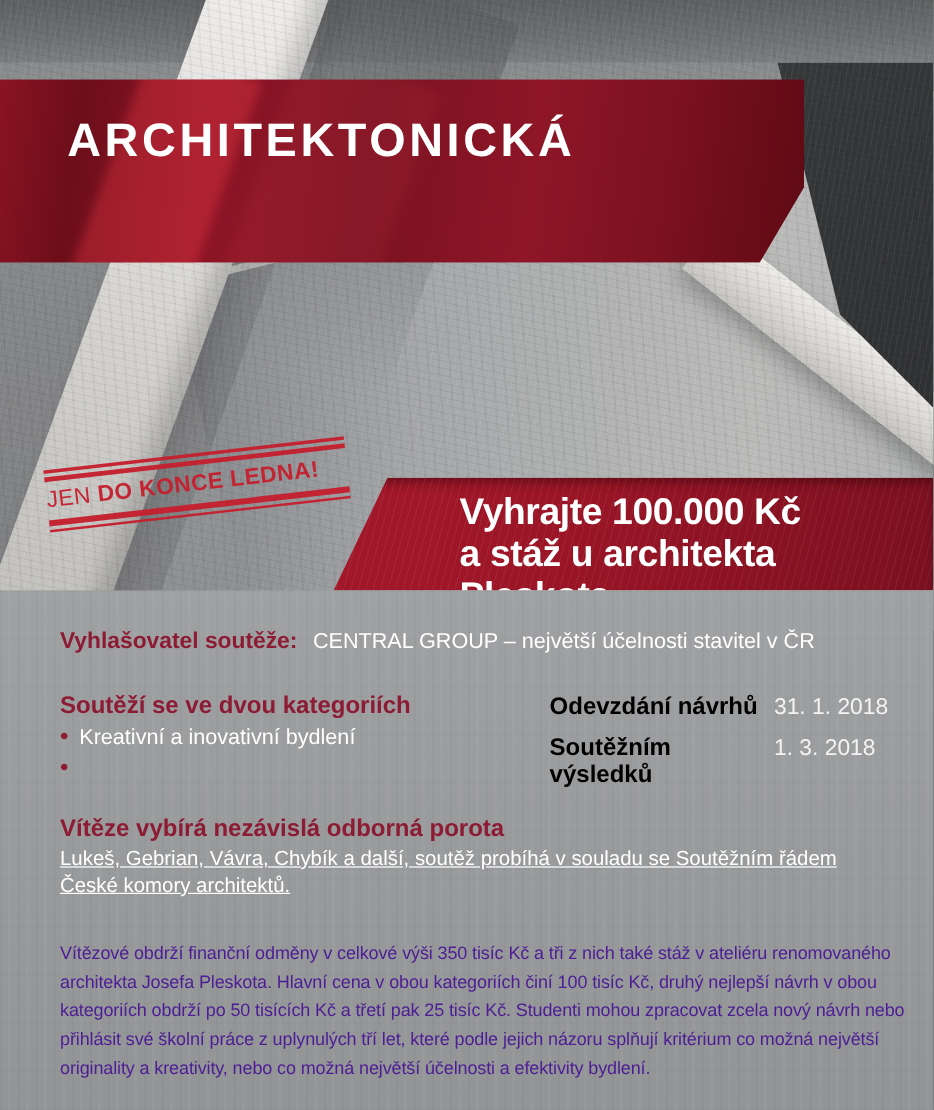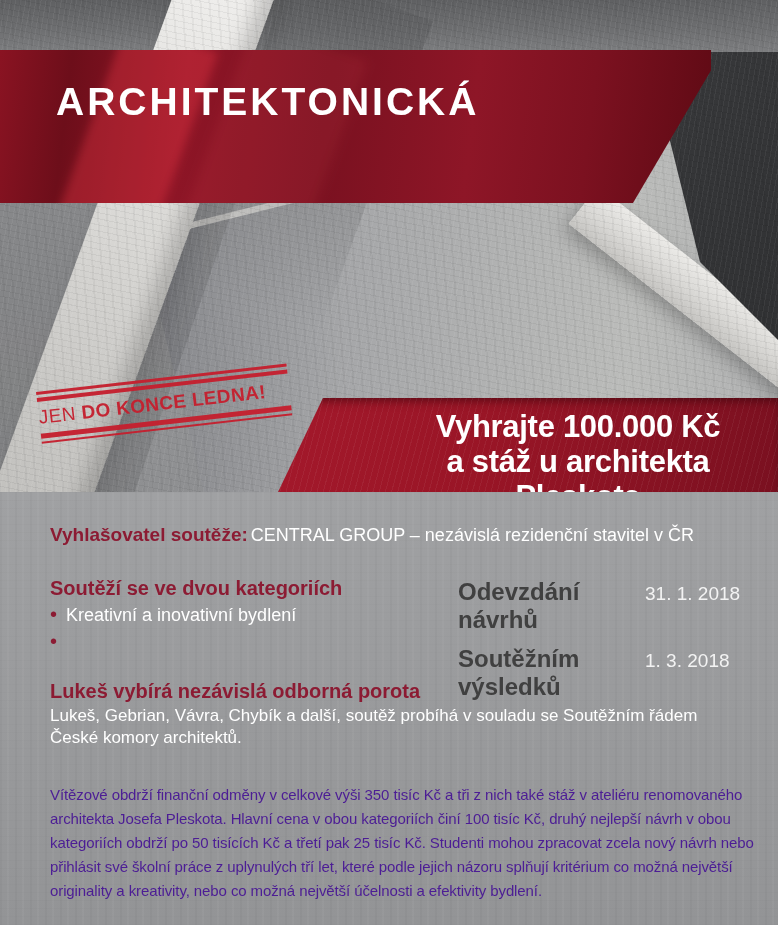--- a/index.html
+++ b/index.html
@@ -40,23 +40,23 @@
       repeating-linear-gradient(12deg,rgba(0,0,0,.05) 0 1px,rgba(0,0,0,0) 1px 6px),
       repeating-linear-gradient(86deg,rgba(0,0,0,.04) 0 2px,rgba(0,0,0,0) 2px 9px);}
   
   .bottom-wall{position:absolute;left:0;top:492px;width:778px;height:433px;
     background:linear-gradient(180deg,#a0a1a3 0%,#9a9b9d 45%,#939496 100%);}
   .bottom-wall .grain2{position:absolute;inset:0;
     background-image:
       repeating-linear-gradient(90deg,rgba(0,0,0,.028) 0 2px,rgba(0,0,0,0) 2px 7px,rgba(255,255,255,.035) 7px 9px,rgba(255,255,255,0) 9px 15px),
       repeating-linear-gradient(180deg,rgba(0,0,0,.015) 0 1px,rgba(0,0,0,0) 1px 8px);}
   
-  .title-banner{position:absolute;left:0;top:50px;width:670px;height:153px;
+  .title-banner{position:absolute;left:0;top:66px;width:670px;height:153px;
     clip-path:polygon(0 0,723px 0,633px 153px,0 153px);
-    background:linear-gradient(97deg,#8a1322 0%,#6d0e1a 10%,#8e1526 26%,#7a1120 46%,#8e1627 66%,#7c1120 82%,#5e0a14 100%);padding-left:41px;}
+    background:linear-gradient(97deg,#8a1322 0%,#6d0e1a 10%,#8e1526 26%,#7a1120 46%,#8e1627 66%,#7c1120 82%,#5e0a14 100%);}
   .title-banner .glow{position:absolute;left:128px;top:-30px;width:96px;height:260px;
     transform:rotate(20deg);transform-origin:0 0;background:rgba(255,62,76,.30);filter:blur(4px);}
   .title-banner .glow2{position:absolute;left:255px;top:-30px;width:120px;height:260px;
     transform:rotate(20deg);transform-origin:0 0;background:rgba(255,90,100,.10);filter:blur(6px);}
   .title-text{position:absolute;left:56px;top:28px;color:#ffffff;font-weight:bold;
     font-size:39px;line-height:48px;letter-spacing:3px;white-space:nowrap;}
   
   .stamp{position:absolute;left:36px;top:392px;width:252px;
     transform:rotate(-6.5deg);transform-origin:0 0;color:#c5202f;opacity:.96;}
   .stamp .ln{background:currentColor;}
@@ -67,35 +67,35 @@
   .stamp .stamp-text .w2{font-weight:bold;}
   .stamp .ln.thick.b{margin-top:0;}
   .stamp .ln.thin.b{margin-top:3px;}
   
   .prize-banner{position:absolute;left:0;top:398px;width:778px;height:94px;
     clip-path:polygon(323px 0,778px 0,778px 94px,278px 94px);
     background:linear-gradient(100deg,#8e1425 0%,#a5192c 30%,#991526 62%,#7a1020 100%);
     box-shadow:inset 0 6px 10px -3px rgba(40,0,8,.55);}
   .prize-banner .tex{position:absolute;inset:0;
     background-image:repeating-linear-gradient(105deg,rgba(255,255,255,.05) 0 1px,rgba(0,0,0,0) 1px 6px);}
-  .prize-text{position:absolute;left:383px;top:11px;width:390px;text-align:center;
+  .prize-text{position:absolute;left:383px;top:11px;width:390px;
     color:#ffffff;font-weight:bold;font-size:31px;line-height:35px;letter-spacing:-.3px;}
   .organizer{position:absolute;left:50px;top:524px;font-size:18px;color:#ffffff;white-space:nowrap;}
-  .organizer .lbl{font-weight:bold;font-size:19px;color:#8c1b33;margin-right:3px;}
+  .organizer .lbl{font-weight:bold;font-size:19px;color:#8c1b33;margin-right:13px;}
   .cats-heading{position:absolute;left:50px;top:577px;font-size:20px;font-weight:bold;color:#8c1b33;}
   .bullets{position:absolute;left:50px;top:601px;font-size:18px;color:#ffffff;line-height:26px;}
   .bullets .row{display:flex;align-items:baseline;}
   .bullets .dot{color:#8c1b33;font-size:20px;margin-right:9px;line-height:26px;}
   .dates{position:absolute;left:458px;top:578px;}
   .dates .row{display:flex;align-items:baseline;}
   .dates .row + .row{margin-top:11px;}
-  .dates .lbl{font-weight:bold;font-size:24px;color:#404040;width:187px;flex:0 0 auto;}
+  .dates .lbl{font-weight:bold;font-size:20px;color:#000000;width:187px;flex:0 0 auto;}
   .dates .val{font-size:19px;color:#f3f3f3;}
   .jury-heading{position:absolute;left:50px;top:680px;font-size:20px;font-weight:bold;color:#8c1b33;}
-  .jury-body{position:absolute;left:50px;top:705px;width:692px;font-size:17px;line-height:21.5px;color:#ffffff;}
+  .jury-body{position:absolute;left:50px;top:705px;width:692px;font-size:17px;line-height:21.5px;color:#ffffff;text-decoration:underline;}
   .details{position:absolute;left:50px;top:783px;width:706px;font-size:15px;line-height:24px;
     color:#4c1d95;letter-spacing:-.1px;}
 </style>
 </head>
 <body>
 
 <div class="poster">
 
   <div class="photo">
     <div class="ceiling"></div>
@@ -132,21 +132,21 @@
 
   <div class="prize-banner">
     <div class="tex"></div>
     <div class="prize-text">
       <div>Vyhrajte 100.000 Kč</div>
       <div>a stáž u architekta Pleskota</div>
     </div>
   </div>
 
   <div class="organizer">
-    <span class="lbl">Vyhlašovatel soutěže:</span><span>CENTRAL GROUP – nezávislá rezidenční stavitel v ČR</span>
+    <span class="lbl">Vyhlašovatel soutěže:</span><span>CENTRAL GROUP – největší účelnosti stavitel v ČR</span>
   </div>
 
   <div class="cats-heading">Soutěží se ve dvou kategoriích</div>
   <div class="bullets">
     <div class="row">
       <span class="dot">•</span>
       <span>Kreativní a inovativní bydlení</span>
     </div>
     <div class="row">
       <span class="dot">•</span>
@@ -157,18 +157,18 @@
     <div class="row">
       <span class="lbl">Odevzdání návrhů</span>
       <span class="val">31. 1. 2018</span>
     </div>
     <div class="row">
       <span class="lbl">Soutěžním výsledků</span>
       <span class="val">1. 3. 2018</span>
     </div>
   </div>
 
-  <div class="jury-heading">Lukeš vybírá nezávislá odborná porota</div>
+  <div class="jury-heading">Vítěze vybírá nezávislá odborná porota</div>
   <div class="jury-body">Lukeš, Gebrian, Vávra, Chybík a další,  soutěž probíhá v souladu se Soutěžním řádem České komory architektů.</div>
 
   <div class="details">Vítězové obdrží finanční odměny v celkové výši 350 tisíc Kč a tři z nich také stáž v ateliéru renomovaného architekta Josefa Pleskota. Hlavní cena v obou kategoriích činí 100 tisíc Kč, druhý nejlepší návrh v obou kategoriích obdrží po 50 tisících Kč a třetí pak 25 tisíc Kč. Studenti mohou zpracovat zcela nový návrh nebo přihlásit své školní práce z uplynulých tří let, které podle jejich názoru splňují kritérium co možná největší originality a kreativity, nebo co možná největší účelnosti a efektivity bydlení.</div>
 
 </div>
 
 </body></html>

